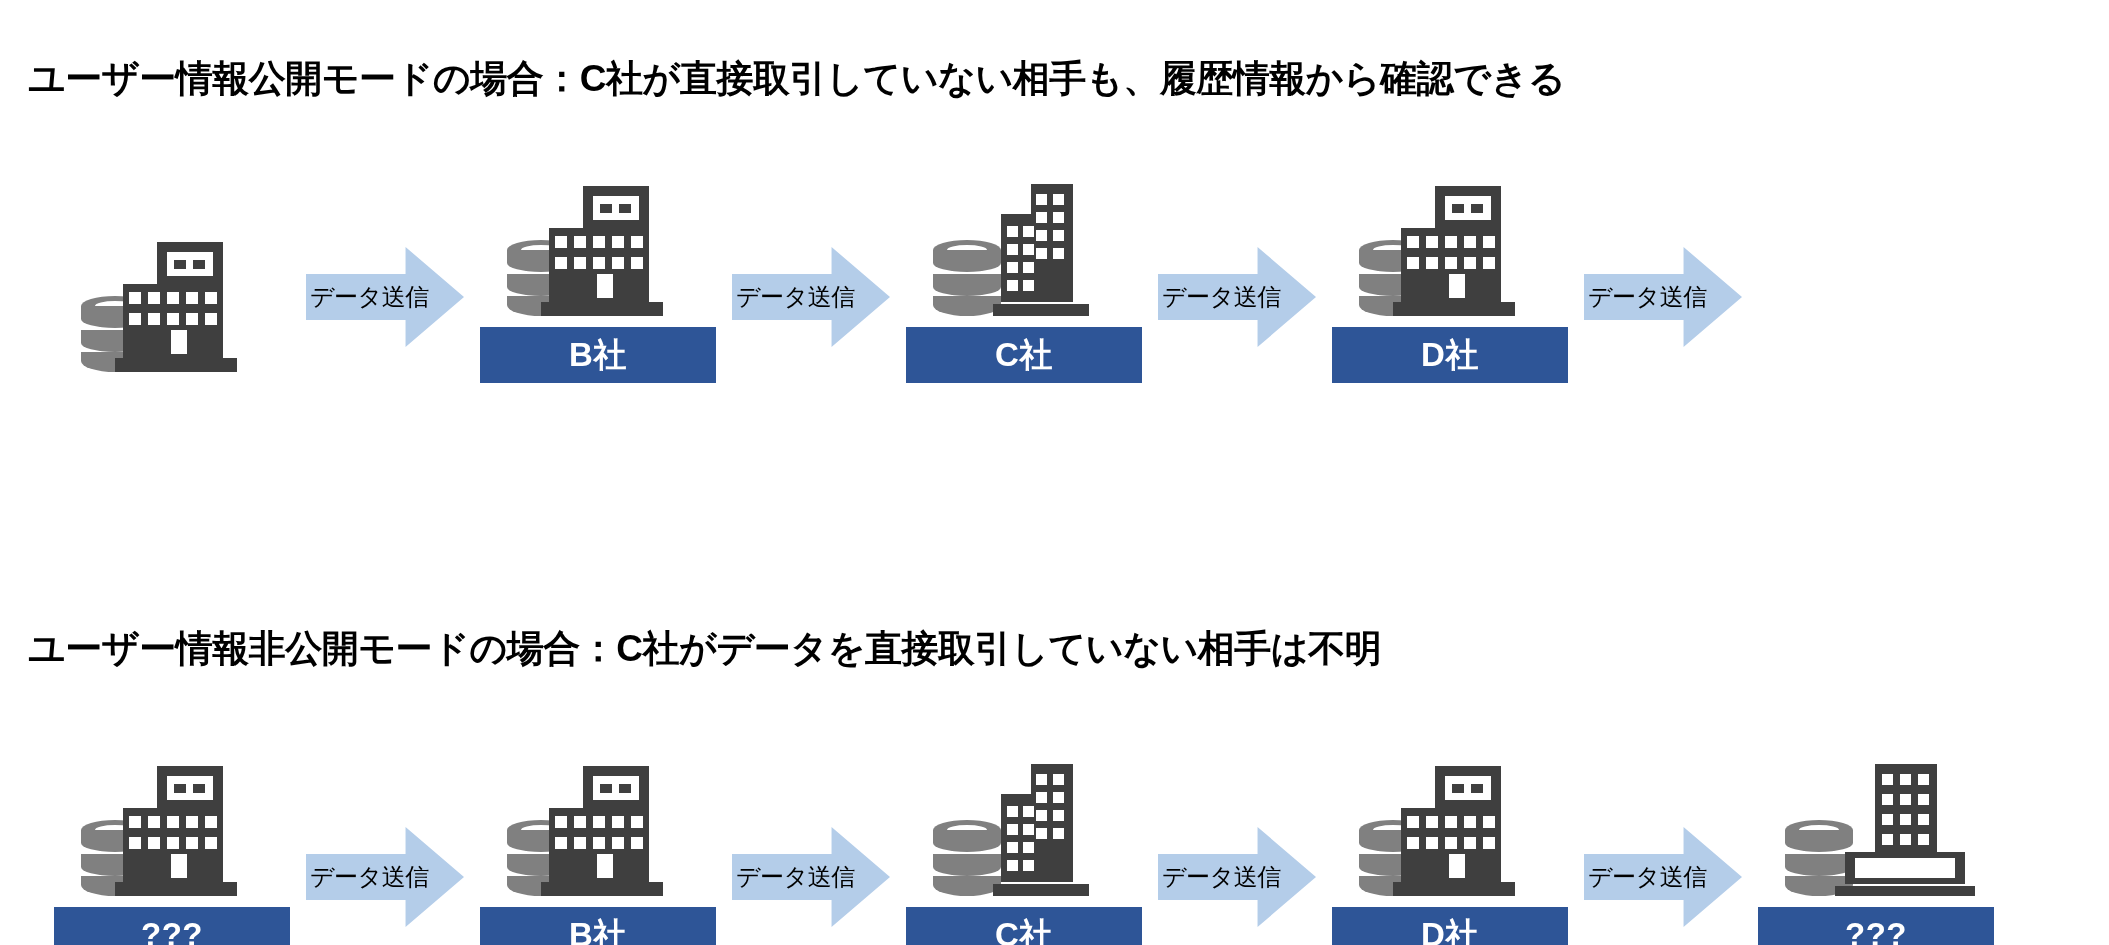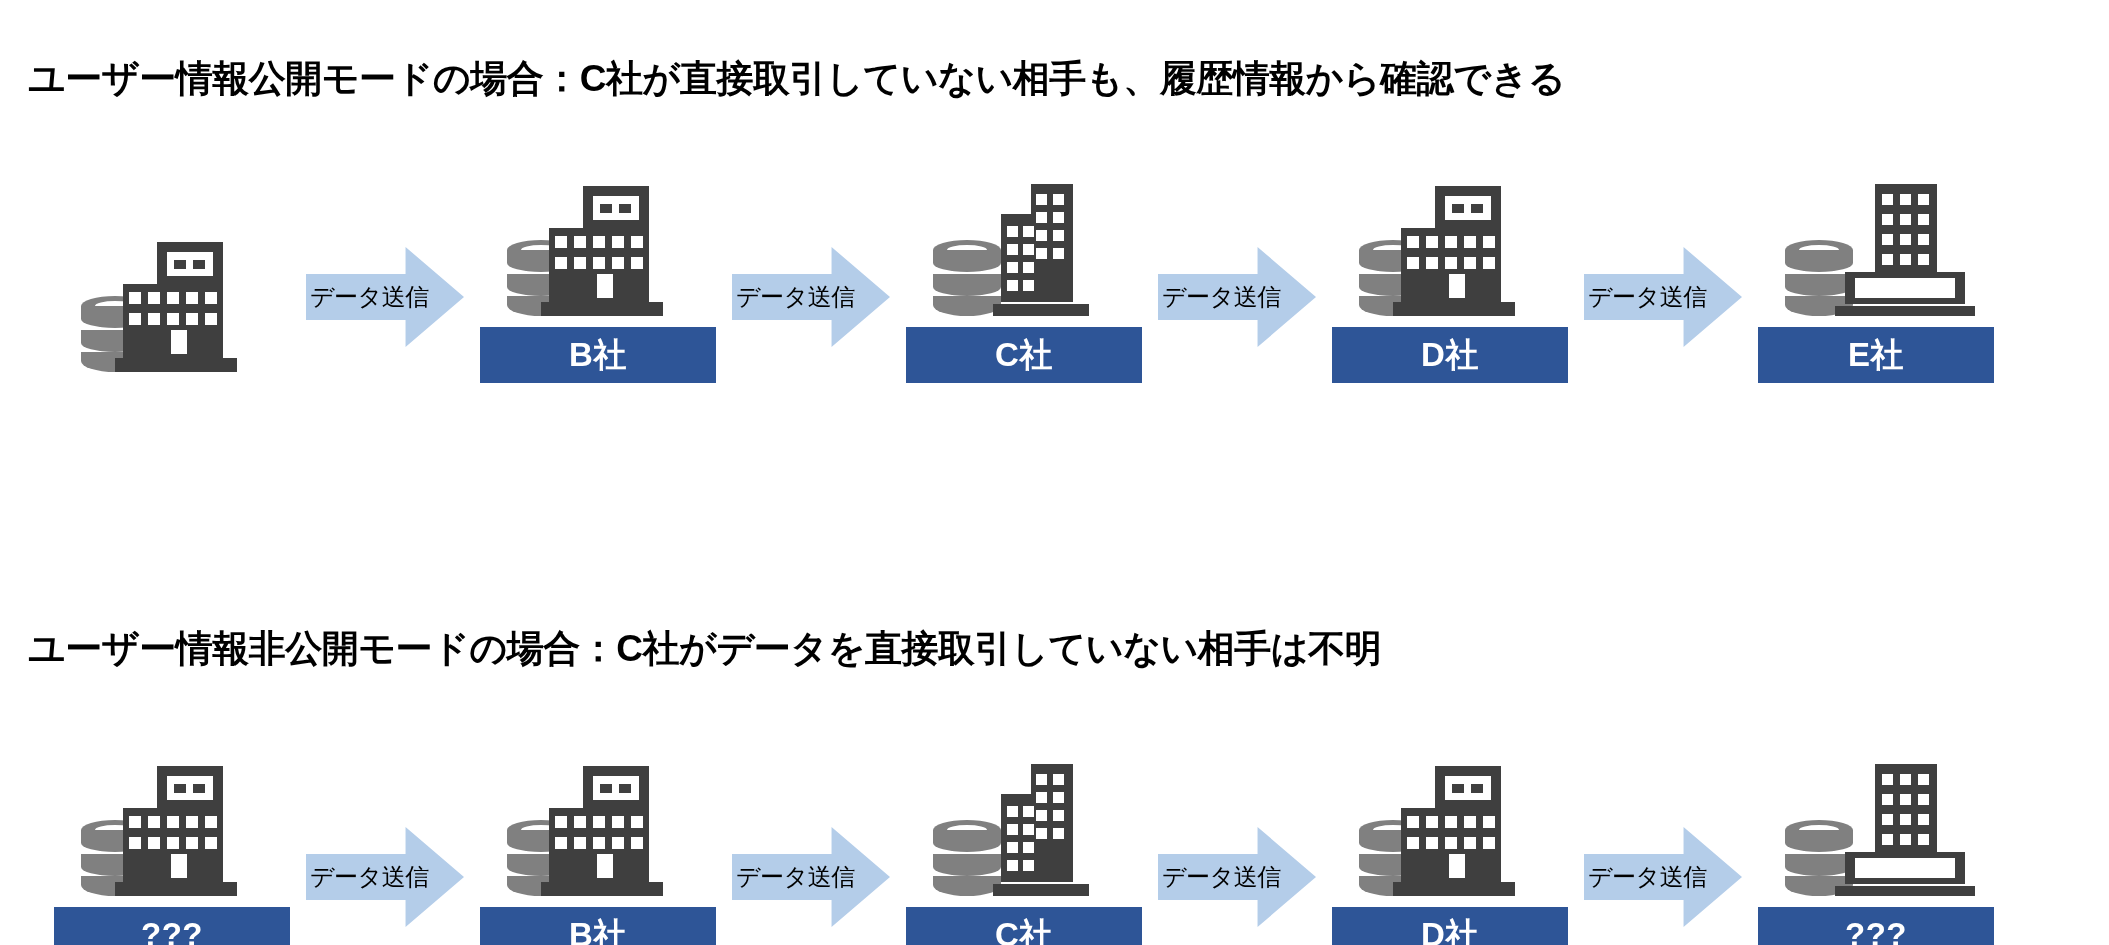--- a/index.html
+++ b/index.html
@@ -435,46 +435,20 @@
 
       <div class="spacer-sm"></div>
 
       <div class="arrow">
         <div class="arrow-shape"></div>
         <div class="arrow-text">データ送信</div>
       </div>
 
       <div class="spacer-sm"></div>
 
-      <div class="node">
-        <div class="node-icon icon-c">
-          <div class="db">
-            <div class="lid"></div>
-              <div class="band b1"></div>
-              <div class="band b2"></div>
-              <div class="band b3"></div>
-          </div>
-          <div class="tower"></div>
-          <div class="podium"></div>
-          <div class="base"></div>
-          <i class="w" style="left:99px;top:12px"></i>
-            <i class="w" style="left:117px;top:12px"></i>
-            <i class="w" style="left:135px;top:12px"></i>
-          <i class="w" style="left:99px;top:32px"></i>
-            <i class="w" style="left:117px;top:32px"></i>
-            <i class="w" style="left:135px;top:32px"></i>
-          <i class="w" style="left:99px;top:52px"></i>
-            <i class="w" style="left:117px;top:52px"></i>
-            <i class="w" style="left:135px;top:52px"></i>
-          <i class="w" style="left:99px;top:72px"></i>
-            <i class="w" style="left:117px;top:72px"></i>
-            <i class="w" style="left:135px;top:72px"></i>
-        </div>
-        <div class="node-label">E社</div>
-      </div>
 
     </div>
   </div>
 
   <div class="section section-2">
 
     <div class="section-title">ユーザー情報非公開モードの場合：C社がデータを直接取引していない相手は不明</div>
 
     <div class="flow flow-2">
 

